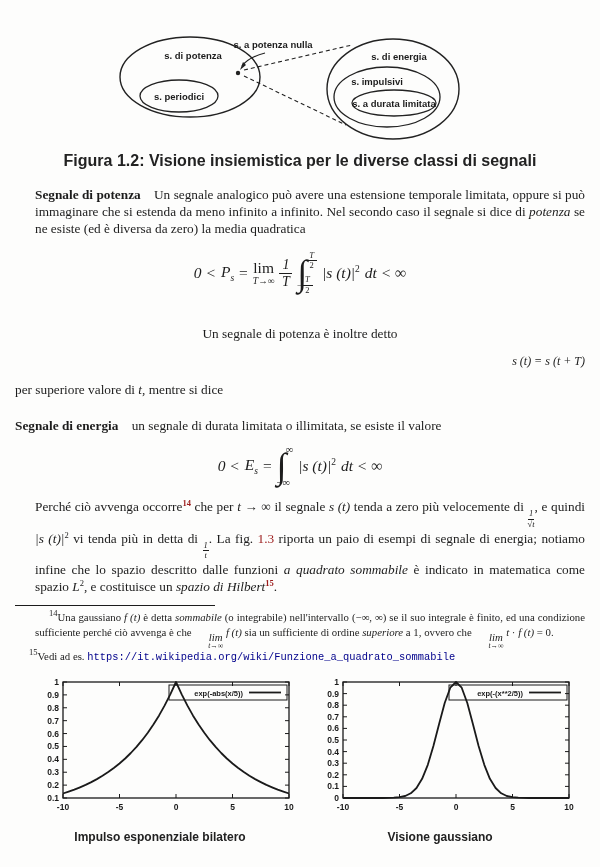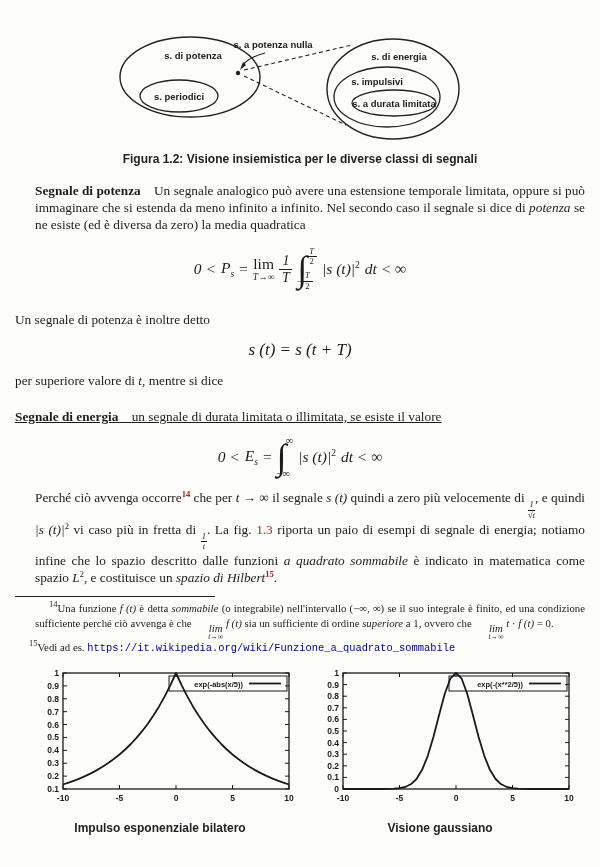--- a/index.html
+++ b/index.html
@@ -2,46 +2,46 @@
 <html style="--ink: #1c1c1c; --red: #9b1a1a; --blue: #00008b;"><head>
 <meta charset="utf-8">
 <style>
   :root{ --ink:#1c1c1c; --red:#9b1a1a; --blue:#00008b; }
   *{box-sizing:border-box; margin:0; padding:0;}
   body{background:#ffffff;}
   .page{width:600px;height:867px;background:#fdfdfc;overflow:hidden;padding:0 15px;color:var(--ink);
         font-family:"Liberation Serif",serif;}
   svg text{font-family:"Liberation Sans",sans-serif;}
   .venn{display:block;margin-top:4px;}
-  .caption{font-family:"Liberation Sans",sans-serif;font-weight:bold;font-size:12px;text-align:center;color:#222;}
+  .caption{font-family:"Liberation Sans",sans-serif;font-weight:bold;font-size:16px;text-align:center;color:#222;}
   .cap12{margin-top:2px;}
   p.body{font-size:13.3px;line-height:17px;}
   .just{text-align:justify;margin-left:20px;}
   .p1{margin-top:16px;}
-  .p-power2{margin-top:20px;}
+  .p-power2{margin-top:30px;text-align:center;}
   .p-periodic{margin-top:19px;}
   .p-tail{margin-top:12px;}
-  .p-energy{margin-top:19px;text-decoration:underline;}
+  .p-energy{margin-top:19px;}
   .p-main{margin-top:8px;}
   
   .sg-b{font-weight:bold;}
   .sg-i{font-style:italic;}
   .sg-sup{vertical-align:super;font-size:8.5px;line-height:0;}
   .sg-supred{vertical-align:super;font-size:8.5px;line-height:0;color:var(--red);font-weight:bold;}
   .sg-red{color:var(--red);}
   .sg-mono{font-family:"Liberation Mono",monospace;color:var(--blue);font-size:10.4px;text-align:center;}
   .sg-frac{display:inline-flex;flex-direction:column;align-items:center;font-size:8.5px;line-height:1.15;
            vertical-align:-5px;font-style:italic;}
   .sg-frac .fr-n{border-bottom:1px solid var(--ink);padding:0 1px;}
   .sg-lim{display:inline-flex;flex-direction:column;align-items:center;line-height:0.95;vertical-align:-5px;font-style:italic;}
   .sg-lim .lm-d{font-size:7.5px;}
   
   .formula{display:flex;justify-content:center;align-items:center;font-size:15.5px;gap:5px;}
   .f-power{margin:14px 0 10px;}
-  .f-periodic{margin:12px 0;font-size:17px;}
+  .f-periodic{margin:12px 0;font-size:12px;justify-content:flex-end;}
   .f-energy{margin:10px 0;}
   .it{font-style:italic;}
   .formula sub{font-size:9.5px;font-style:italic;}
   .formula sup{font-size:9.5px;}
   .limblk{display:inline-flex;flex-direction:column;align-items:center;line-height:1;}
   .limblk .limsub{font-size:9.5px;margin-top:2px;font-style:italic;}
   .frac{display:inline-flex;flex-direction:column;align-items:center;line-height:1.1;}
   .frac .num{border-bottom:1px solid var(--ink);padding:0 3px;}
   .frac.big{font-size:14px;}
   .frac.tiny{font-size:8.5px;}
@@ -139,30 +139,30 @@
       <span class="intglyph">∫</span>
       <span class="intlims">
         <span class="uplim">∞</span>
         <span class="lolim">−∞</span>
       </span>
     </span>
     <span><span class="it">|s (t)|</span><sup>2</sup></span>
     <span class="it">dt &lt; ∞</span>
   </div>
 
-  <p class="body just p-main"><span>Perché ciò avvenga occorre</span><span class="sg-supred">14</span><span> che per </span><span class="sg-i">t</span><span> → ∞ il segnale </span><span class="sg-i">s (t)</span><span> quindi a zero più velocemente di </span><span class="sg-frac">
+  <p class="body just p-main"><span>Perché ciò avvenga occorre</span><span class="sg-supred">14</span><span> che per </span><span class="sg-i">t</span><span> → ∞ il segnale </span><span class="sg-i">s (t)</span><span> tenda a zero più velocemente di </span><span class="sg-frac">
         <span class="fr-n">1</span>
         <span class="fr-d">√t</span>
-      </span><span>, e quindi </span><span class="sg-i">|s (t)|</span><span class="sg-sup">2</span><span> vi caso più in fretta di </span><span class="sg-frac">
+      </span><span>, e quindi </span><span class="sg-i">|s (t)|</span><span class="sg-sup">2</span><span> vi tenda più in detta di </span><span class="sg-frac">
         <span class="fr-n">1</span>
         <span class="fr-d">t</span>
       </span><span>. La fig. </span><span class="sg-red">1.3</span><span> riporta un paio di esempi di segnale di energia; notiamo infine che lo spazio descritto dalle funzioni </span><span class="sg-i">a quadrato sommabile</span><span> è indicato in matematica come spazio </span><span class="sg-i">L</span><span class="sg-sup">2</span><span>, e costituisce un </span><span class="sg-i">spazio di Hilbert</span><span class="sg-supred">15</span><span>.</span></p>
 
   <div class="fnrule"></div>
-  <p class="fn just fn14"><span class="sg-sup">14</span><span>Una funzione </span><span class="sg-i">f (t)</span><span> è detta </span><span class="sg-i">sommabile</span><span> (o integrabile) nell'intervallo (−∞, ∞) se il suo integrale è finito, ed una condizione sufficiente perché ciò avvenga è che </span><span class="sg-lim">
+  <p class="fn just fn14"><span class="sg-sup">14</span><span>Una gaussiano </span><span class="sg-i">f (t)</span><span> è detta </span><span class="sg-i">sommabile</span><span> (o integrabile) nell'intervallo (−∞, ∞) se il suo integrale è finito, ed una condizione sufficiente perché ciò avvenga è che </span><span class="sg-lim">
         <span class="lm-n">lim</span>
         <span class="lm-d">t→∞</span>
       </span><span> </span><span class="sg-i">f (t)</span><span> sia un sufficiente di ordine </span><span class="sg-i">superiore</span><span> a 1, ovvero che </span><span class="sg-lim">
         <span class="lm-n">lim</span>
         <span class="lm-d">t→∞</span>
       </span><span> </span><span class="sg-i">t</span><span> · </span><span class="sg-i">f (t)</span><span> = 0.</span></p>
   <p class="fn"><span class="sg-sup">15</span><span>Vedi ad es. </span><span class="sg-mono">https://it.wikipedia.org/wiki/Funzione_a_quadrato_sommabile</span></p>
 
   <div class="charts-row">
     <div class="chart-block">

